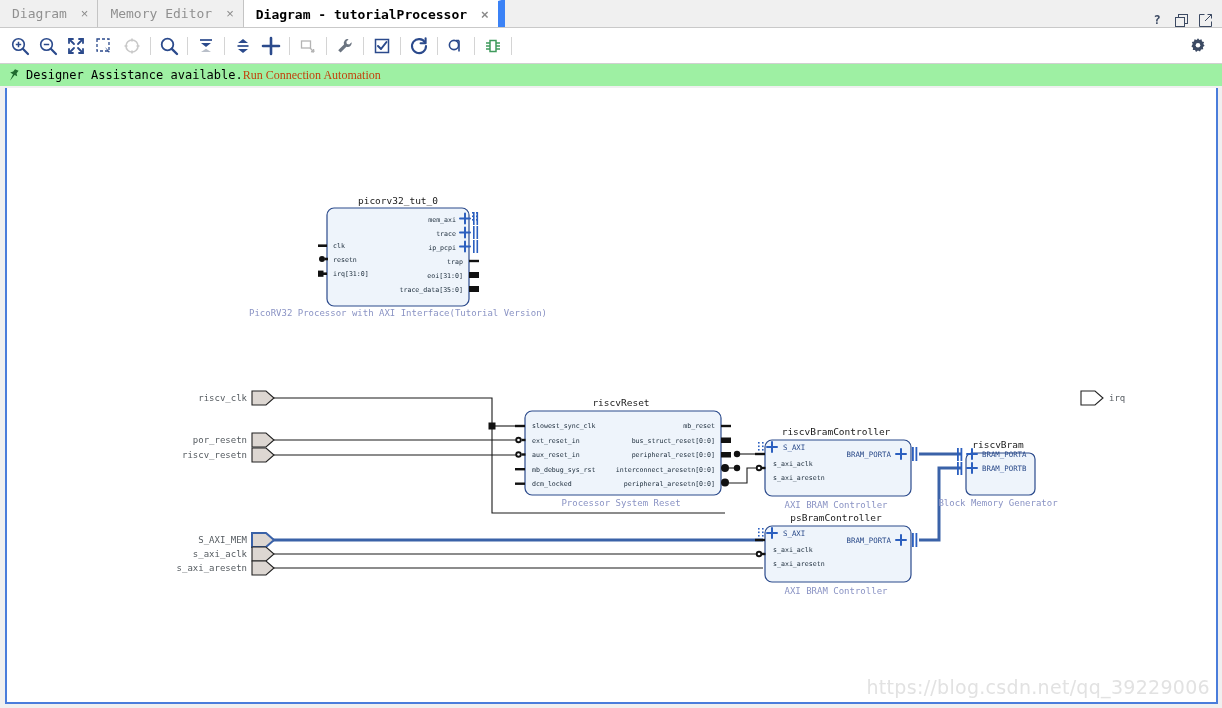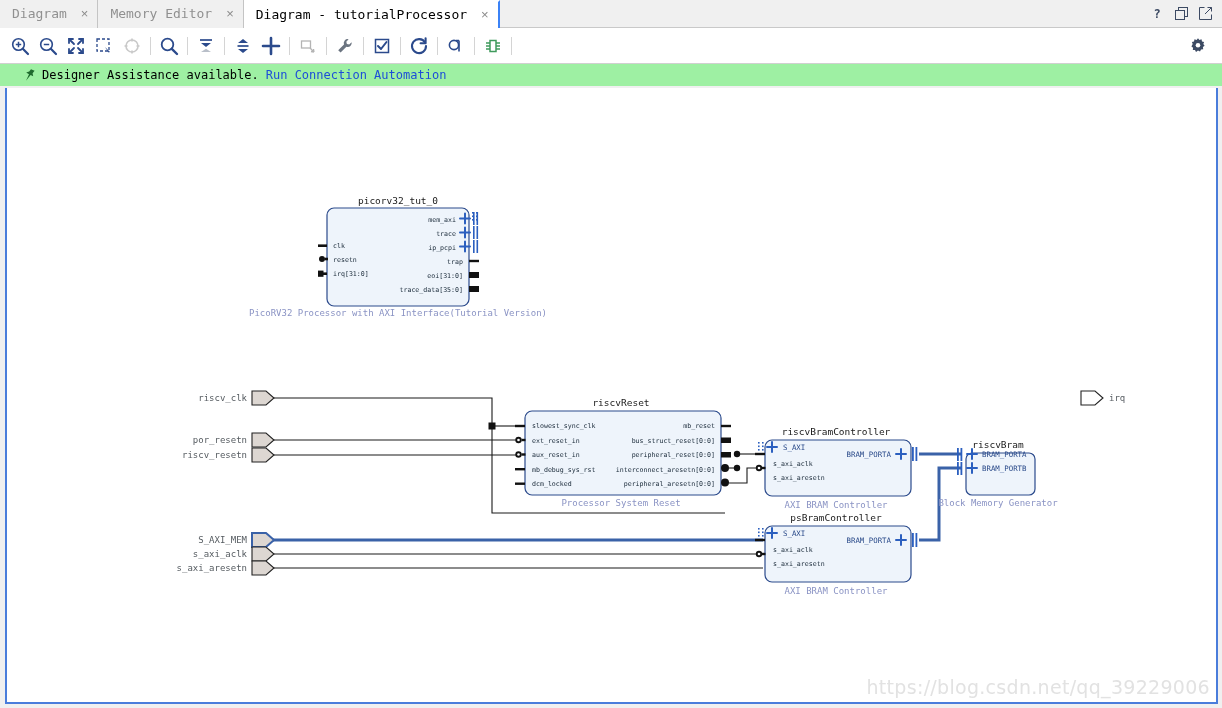--- a/index.html
+++ b/index.html
@@ -14,40 +14,40 @@
     position: relative;
     width: 1222px; height: 708px;
     background: #f0f0f0;
   }
 
   
   #tabbar {
     position: absolute; left: 0; top: 0; width: 1222px; height: 28px;
     background: #f0f0f0;
     border-bottom: 1px solid #c9c9c9;
-    display: flex; align-items: center;
+    display: flex; align-items: flex-end;
   }
   .tab {
     display: flex; align-items: center;
     padding: 0 9px 0 12px;
     height: 28px;
     background: #f0f0f0;
     border-right: 1px solid #c4c4c4;
     color: #909090;
     font-size: 13px;
     letter-spacing: 0px;
     white-space: nowrap;
   }
   .tab .lbl { margin-right: 14px; }
   .tab.active {
     background: #ffffff;
     color: #000000;
-    font-weight: normal;
+    font-weight: bold;
     border-top: 2px solid #ffffff;
-    border-right: 2px solid #3b82f6;
+    border-right: 7px solid #3b82f6;
   }
   .tab .x {
     font-size: 13px; color: #8a8a8a; cursor: pointer;
     font-family: "Liberation Sans", sans-serif;
     line-height: 1;
   }
   #tabbar-spacer { flex: 1; }
   #winbtns {
     display: flex; align-items: center; gap: 10px;
     padding: 0 10px 0 6px; color: #3c4a63;
@@ -75,26 +75,26 @@
     width: 1px; height: 18px; background: #d4d4d4; margin: 0 4px;
   }
   #toolbar-spacer { flex: 1; }
   #gear-btn { margin-right: 10px; }
 
   
   #assistbar {
     position: absolute; left: 0; top: 64px; width: 1222px; height: 22px;
     background: #9ef0a3;
     display: flex; align-items: center;
-    padding-left: 24px;
+    padding-left: 8px;
     font-size: 12px;
     color: #000;
   }
   #assistbar .pin { margin-right: 6px; display: flex; align-items: center; }
-  #assist-link { color: #1d4ed8; margin-left: 7px; cursor: pointer; }
+  #assist-link { color: #c2410c; cursor: pointer; font-family: Liberation Serif, serif; }
 
   
   #canvas-wrap {
     position: absolute; left: 5px; top: 88px;
     width: 1213px; height: 616px;
     background: #8b5cf6;
     border: 2px solid #4a7ddb;
     border-top: none;
     overflow: hidden;
   }

